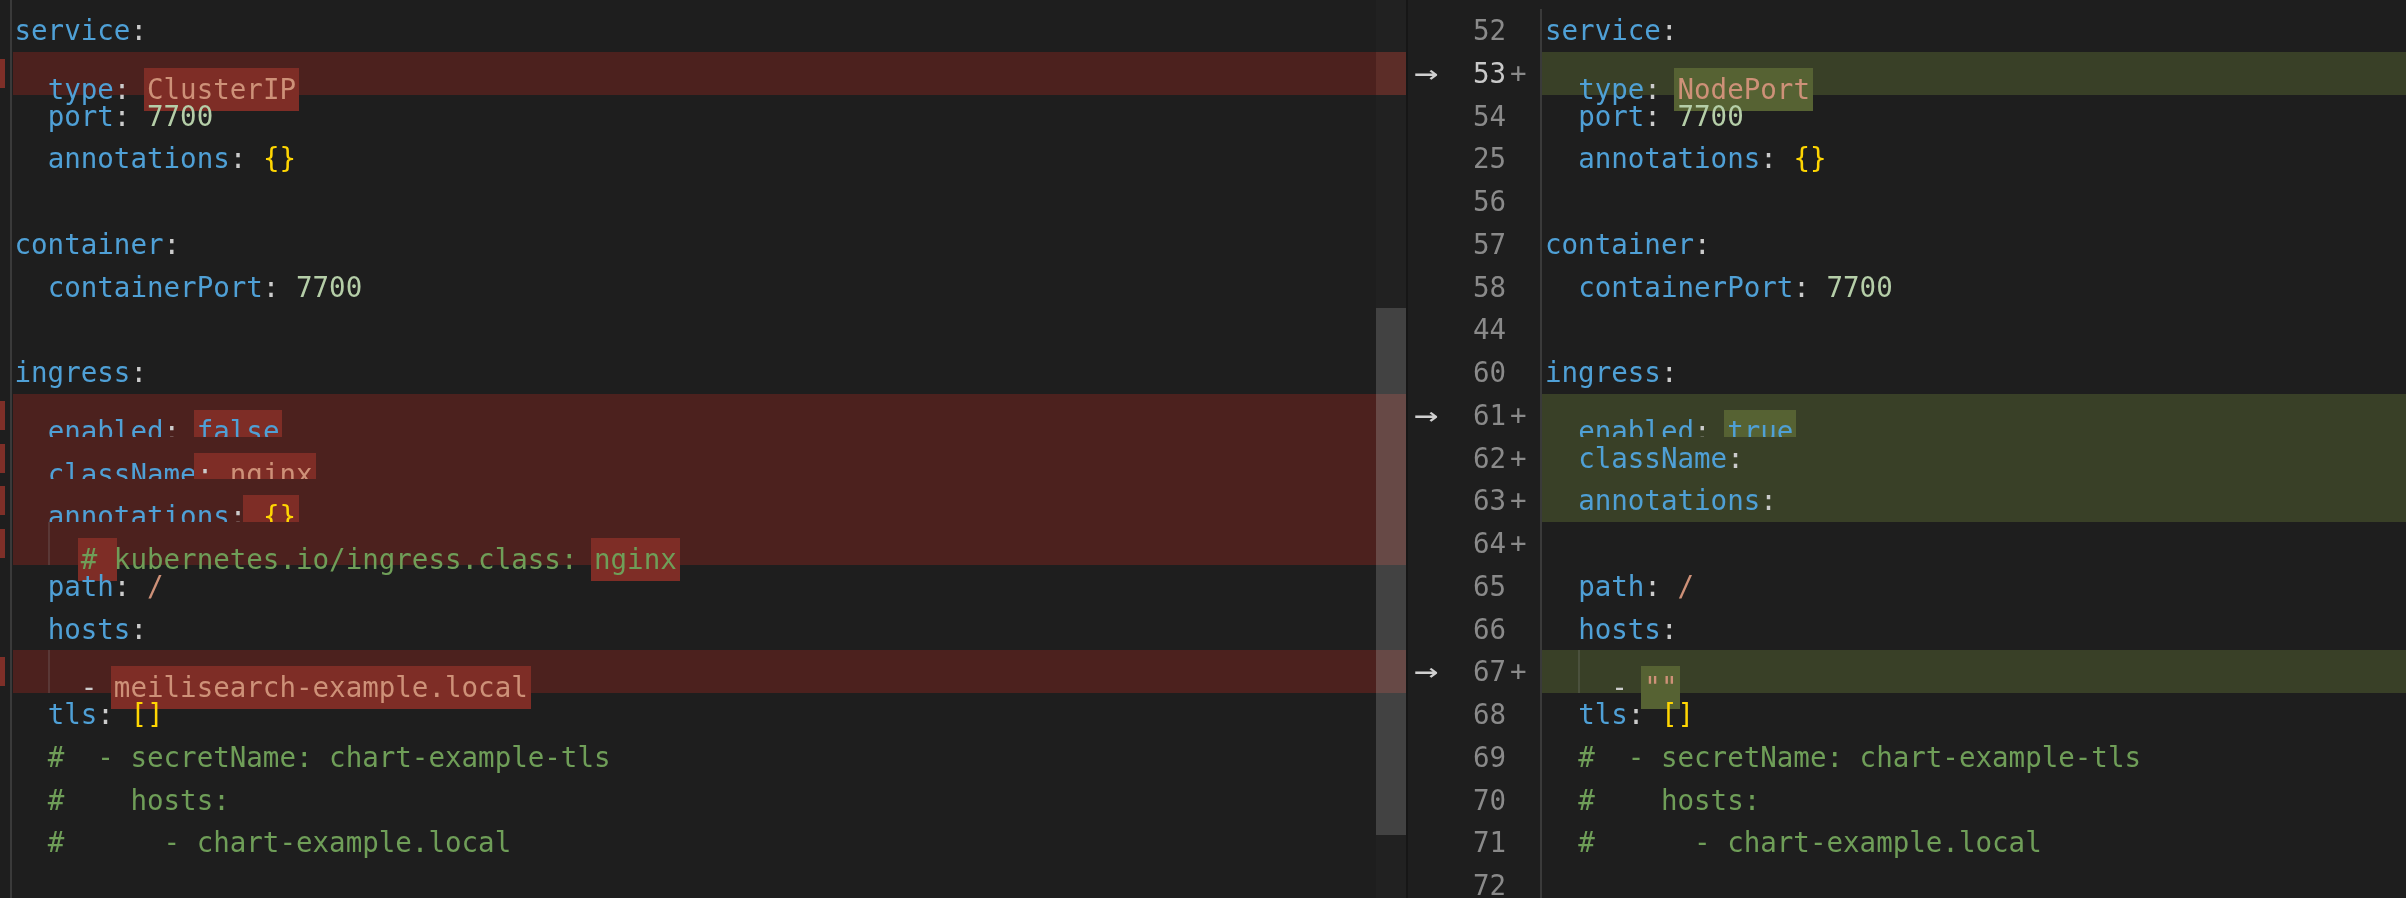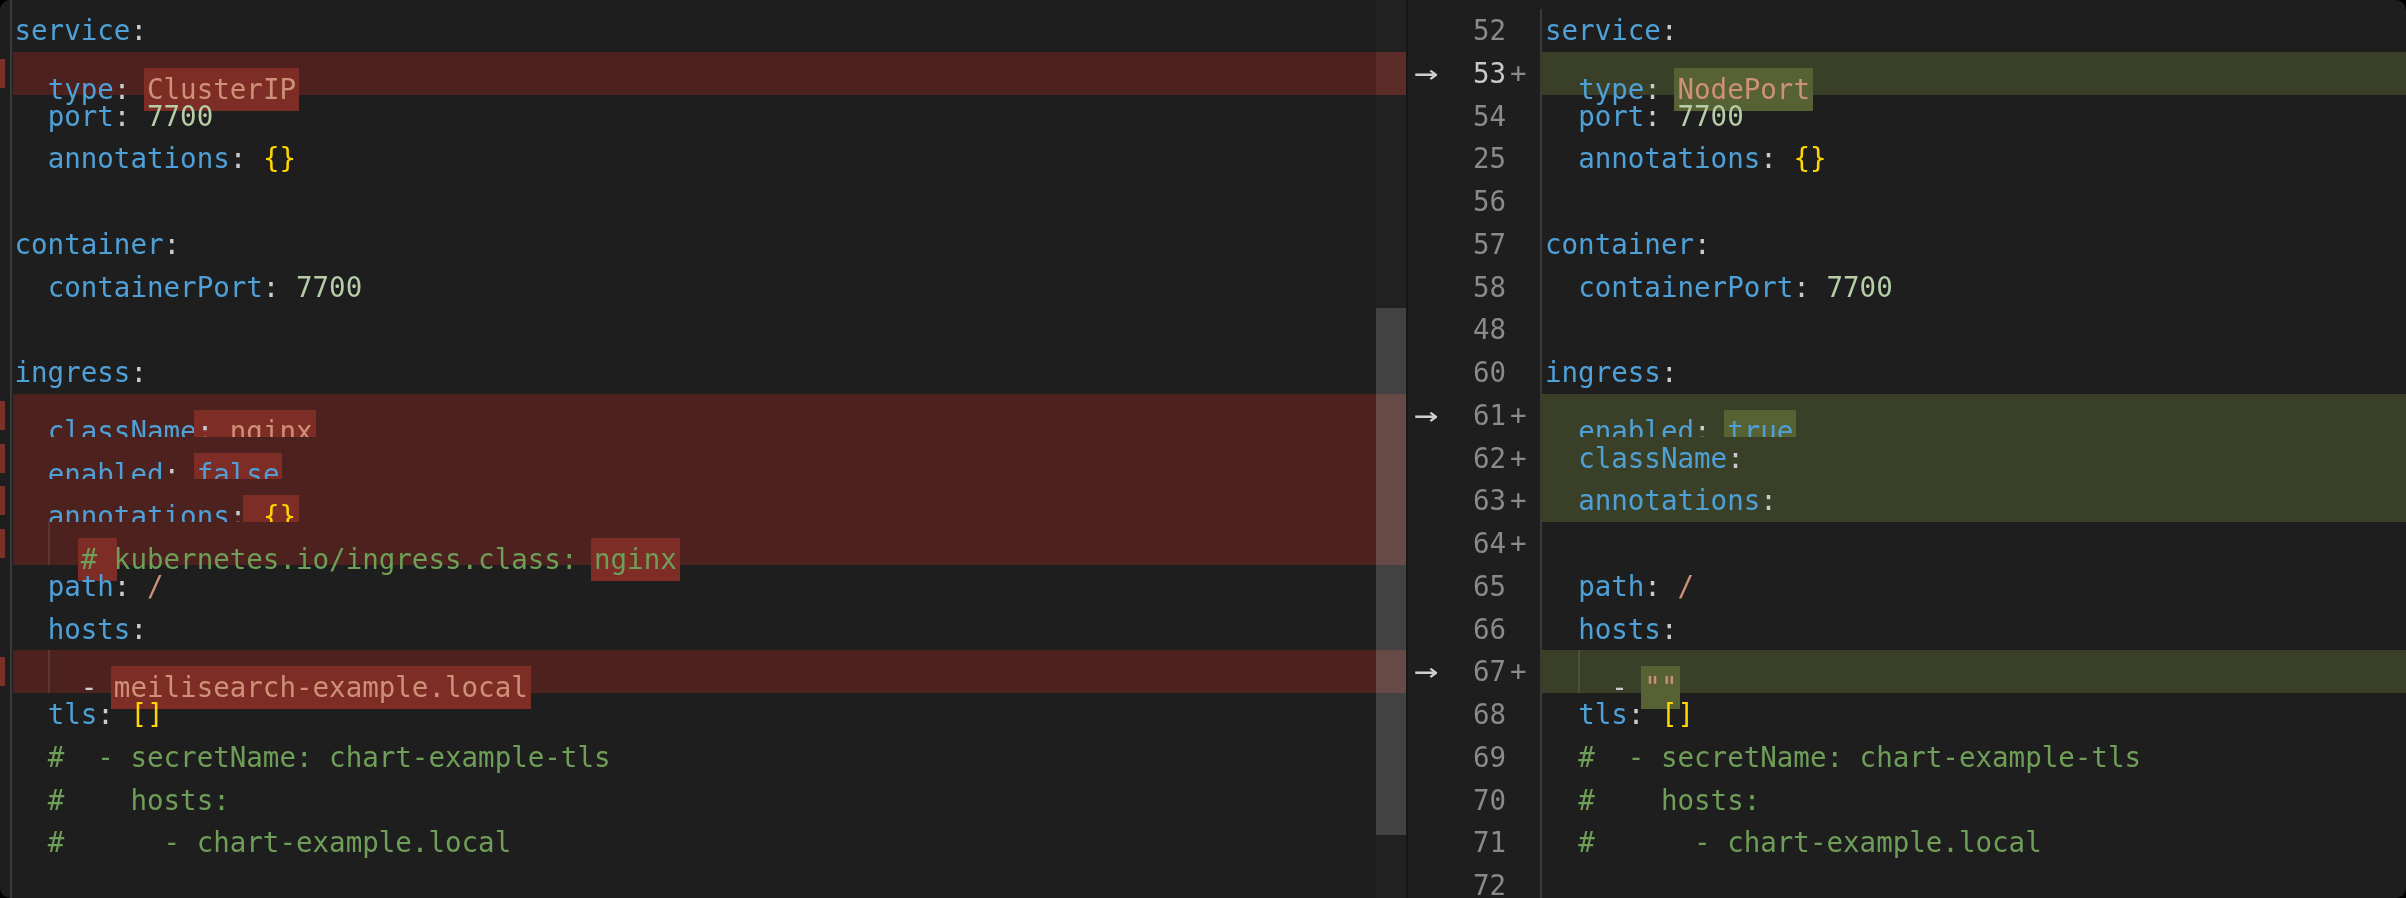--- a/index.html
+++ b/index.html
@@ -8,21 +8,20 @@
     --arrow:#d0d0d0; --redLine:#4c211e; --redWord:#7e2d26; --greenLine:#394027; --greenWord:#566233;
     --tick:#7e2f28; --mark:#5c2d28; --border:#3a3a3a; --guide:rgba(140,140,140,0.22);
     --thumb:rgba(121,121,121,0.38); --sash:#161616;
   }
   html,body{margin:0;padding:0;background:#000;}
   #diff-root{
     width:2406px;height:898px;position:relative;overflow:hidden;background:var(--bg);
     font-family:"DejaVu Sans Mono","Liberation Mono",monospace;
     font-size:27.5px;line-height:42.76px;color:var(--fg);
     display:flex;
-    border-radius:10px;
   }
   .pane{position:relative;height:100%;box-sizing:border-box;}
   #left-pane{width:1406px;}
   #right-pane{flex:1;box-shadow:inset 2px 0 0 var(--sash);}
   .lines{position:absolute;top:9px;left:0;right:0;}
   .row{position:relative;height:42.76px;display:flex;white-space:pre;}
   .code{flex:1;white-space:pre;position:relative;padding-left:3px;box-sizing:border-box;}
   
   #left-pane .code{margin-left:13px;margin-right:30px;padding-left:1.5px;}
   #left-pane .gutter-border{position:absolute;left:10px;top:0;bottom:0;width:2px;background:var(--border);z-index:4;}
@@ -58,22 +57,22 @@
     <div class="lines" id="left-lines">
         <div class="row"><div class="code"><span class="tk-k">service</span><span class="tk-p">:</span></div></div>
         <div class="row removed"><div class="tick"></div><div class="code"><span class="tk-t">  </span><span class="tk-k">type</span><span class="tk-p">:</span><span class="tk-t"> </span><span class="word-box"><span class="tk-s">ClusterIP</span></span></div></div>
         <div class="row"><div class="code"><span class="tk-t">  </span><span class="tk-k">port</span><span class="tk-p">:</span><span class="tk-t"> </span><span class="tk-n">7700</span></div></div>
         <div class="row"><div class="code"><span class="tk-t">  </span><span class="tk-k">annotations</span><span class="tk-p">:</span><span class="tk-t"> </span><span class="tk-g">{}</span></div></div>
         <div class="row"><div class="code"></div></div>
         <div class="row"><div class="code"><span class="tk-k">container</span><span class="tk-p">:</span></div></div>
         <div class="row"><div class="code"><span class="tk-t">  </span><span class="tk-k">containerPort</span><span class="tk-p">:</span><span class="tk-t"> </span><span class="tk-n">7700</span></div></div>
         <div class="row"><div class="code"></div></div>
         <div class="row"><div class="code"><span class="tk-k">ingress</span><span class="tk-p">:</span></div></div>
+        <div class="row removed"><div class="tick"></div><div class="code"><span class="tk-t">  </span><span class="tk-k">enabled</span><span class="tk-p">:</span><span class="tk-t"> </span><span class="word-box"><span class="tk-b">false</span></span></div></div>
         <div class="row removed"><div class="tick"></div><div class="code"><span class="tk-t">  </span><span class="tk-k">className</span><span class="word-box"><span class="tk-p">:</span><span class="tk-t"> </span><span class="tk-s">nginx</span></span></div></div>
-        <div class="row removed"><div class="tick"></div><div class="code"><span class="tk-t">  </span><span class="tk-k">enabled</span><span class="tk-p">:</span><span class="tk-t"> </span><span class="word-box"><span class="tk-b">false</span></span></div></div>
         <div class="row removed"><div class="tick"></div><div class="code"><span class="tk-t">  </span><span class="tk-k">annotations</span><span class="tk-p">:</span><span class="word-box"><span class="tk-t"> </span><span class="tk-g">{}</span></span></div></div>
         <div class="row removed"><div class="tick"></div><div class="code"><div class="indent-guide"></div><span class="tk-t">    </span><span class="word-box"><span class="tk-c"># </span></span><span class="tk-c">kubernetes.io/ingress.class: </span><span class="word-box"><span class="tk-c">nginx</span></span></div></div>
         <div class="row"><div class="code"><span class="tk-t">  </span><span class="tk-k">path</span><span class="tk-p">:</span><span class="tk-t"> </span><span class="tk-s">/</span></div></div>
         <div class="row"><div class="code"><span class="tk-t">  </span><span class="tk-k">hosts</span><span class="tk-p">:</span></div></div>
         <div class="row removed"><div class="tick"></div><div class="code"><div class="indent-guide"></div><span class="tk-t">    </span><span class="tk-p">- </span><span class="word-box"><span class="tk-s">meilisearch-example.local</span></span></div></div>
         <div class="row"><div class="code"><span class="tk-t">  </span><span class="tk-k">tls</span><span class="tk-p">:</span><span class="tk-t"> </span><span class="tk-g">[]</span></div></div>
         <div class="row"><div class="code"><span class="tk-t">  </span><span class="tk-c">#  - secretName: chart-example-tls</span></div></div>
         <div class="row"><div class="code"><span class="tk-t">  </span><span class="tk-c">#    hosts:</span></div></div>
         <div class="row"><div class="code"><span class="tk-t">  </span><span class="tk-c">#      - chart-example.local</span></div></div>
         <div class="row"><div class="code"></div></div>
@@ -87,21 +86,21 @@
   </div>
   <div class="pane" id="right-pane">
     <div class="lines" id="right-lines">
         <div class="row"><div class="gutter"><span class="lnum">52</span></div><div class="code"><span class="tk-k">service</span><span class="tk-p">:</span></div></div>
         <div class="row added"><div class="gutter"><span class="arrow">→</span><span class="lnum active">53</span><span class="plus">+</span></div><div class="code"><span class="tk-t">  </span><span class="tk-k">type</span><span class="tk-p">:</span><span class="tk-t"> </span><span class="word-box"><span class="tk-s">NodePort</span></span></div></div>
         <div class="row"><div class="gutter"><span class="lnum">54</span></div><div class="code"><span class="tk-t">  </span><span class="tk-k">port</span><span class="tk-p">:</span><span class="tk-t"> </span><span class="tk-n">7700</span></div></div>
         <div class="row"><div class="gutter"><span class="lnum">25</span></div><div class="code"><span class="tk-t">  </span><span class="tk-k">annotations</span><span class="tk-p">:</span><span class="tk-t"> </span><span class="tk-g">{}</span></div></div>
         <div class="row"><div class="gutter"><span class="lnum">56</span></div><div class="code"></div></div>
         <div class="row"><div class="gutter"><span class="lnum">57</span></div><div class="code"><span class="tk-k">container</span><span class="tk-p">:</span></div></div>
         <div class="row"><div class="gutter"><span class="lnum">58</span></div><div class="code"><span class="tk-t">  </span><span class="tk-k">containerPort</span><span class="tk-p">:</span><span class="tk-t"> </span><span class="tk-n">7700</span></div></div>
-        <div class="row"><div class="gutter"><span class="lnum">48</span></div><div class="code"></div></div>
+        <div class="row"><div class="gutter"><span class="lnum">44</span></div><div class="code"></div></div>
         <div class="row"><div class="gutter"><span class="lnum">60</span></div><div class="code"><span class="tk-k">ingress</span><span class="tk-p">:</span></div></div>
         <div class="row added"><div class="gutter"><span class="arrow">→</span><span class="lnum">61</span><span class="plus">+</span></div><div class="code"><span class="tk-t">  </span><span class="tk-k">enabled</span><span class="tk-p">:</span><span class="tk-t"> </span><span class="word-box"><span class="tk-b">true</span></span></div></div>
         <div class="row added"><div class="gutter"><span class="lnum">62</span><span class="plus">+</span></div><div class="code"><span class="tk-t">  </span><span class="tk-k">className</span><span class="tk-p">:</span></div></div>
         <div class="row added"><div class="gutter"><span class="lnum">63</span><span class="plus">+</span></div><div class="code"><span class="tk-t">  </span><span class="tk-k">annotations</span><span class="tk-p">:</span></div></div>
         <div class="row added"><div class="gutter"><span class="lnum">64</span><span class="plus">+</span></div></div>
         <div class="row"><div class="gutter"><span class="lnum">65</span></div><div class="code"><span class="tk-t">  </span><span class="tk-k">path</span><span class="tk-p">:</span><span class="tk-t"> </span><span class="tk-s">/</span></div></div>
         <div class="row"><div class="gutter"><span class="lnum">66</span></div><div class="code"><span class="tk-t">  </span><span class="tk-k">hosts</span><span class="tk-p">:</span></div></div>
         <div class="row added"><div class="gutter"><span class="arrow">→</span><span class="lnum">67</span><span class="plus">+</span></div><div class="code"><div class="indent-guide"></div><span class="tk-t">    </span><span class="tk-p">- </span><span class="word-box"><span class="tk-s">""</span></span></div></div>
         <div class="row"><div class="gutter"><span class="lnum">68</span></div><div class="code"><span class="tk-t">  </span><span class="tk-k">tls</span><span class="tk-p">:</span><span class="tk-t"> </span><span class="tk-g">[]</span></div></div>
         <div class="row"><div class="gutter"><span class="lnum">69</span></div><div class="code"><span class="tk-t">  </span><span class="tk-c">#  - secretName: chart-example-tls</span></div></div>

